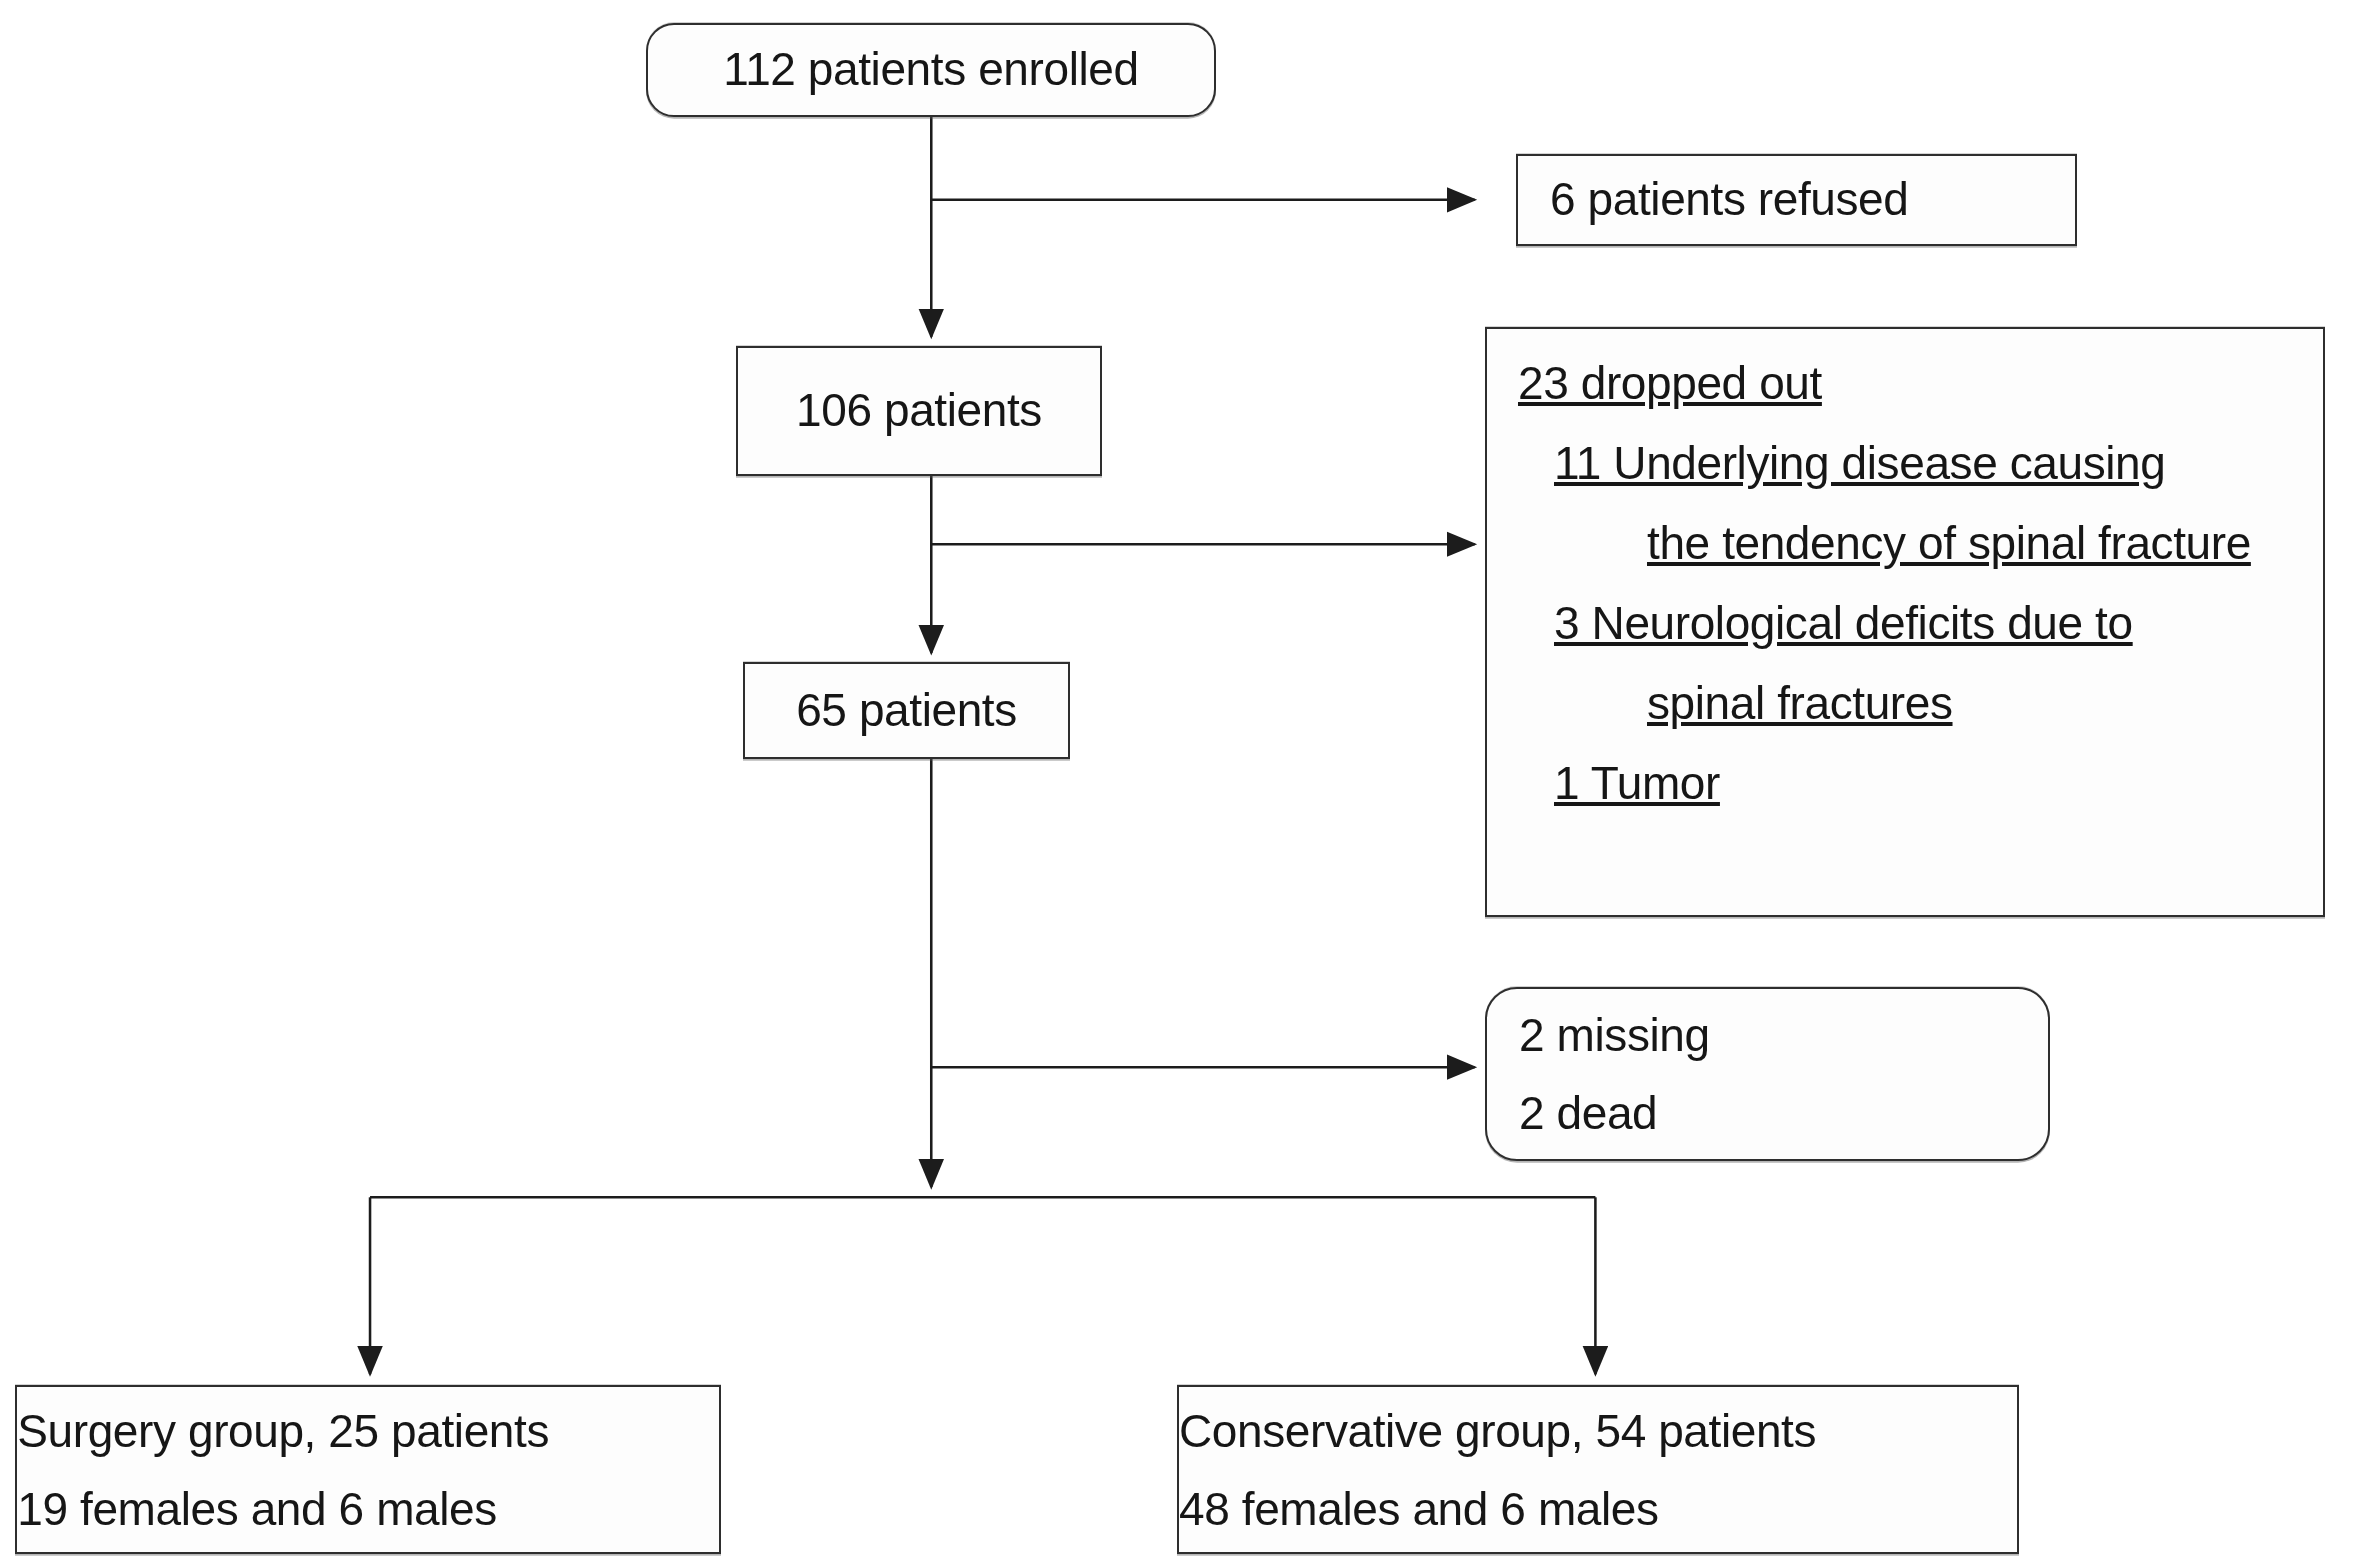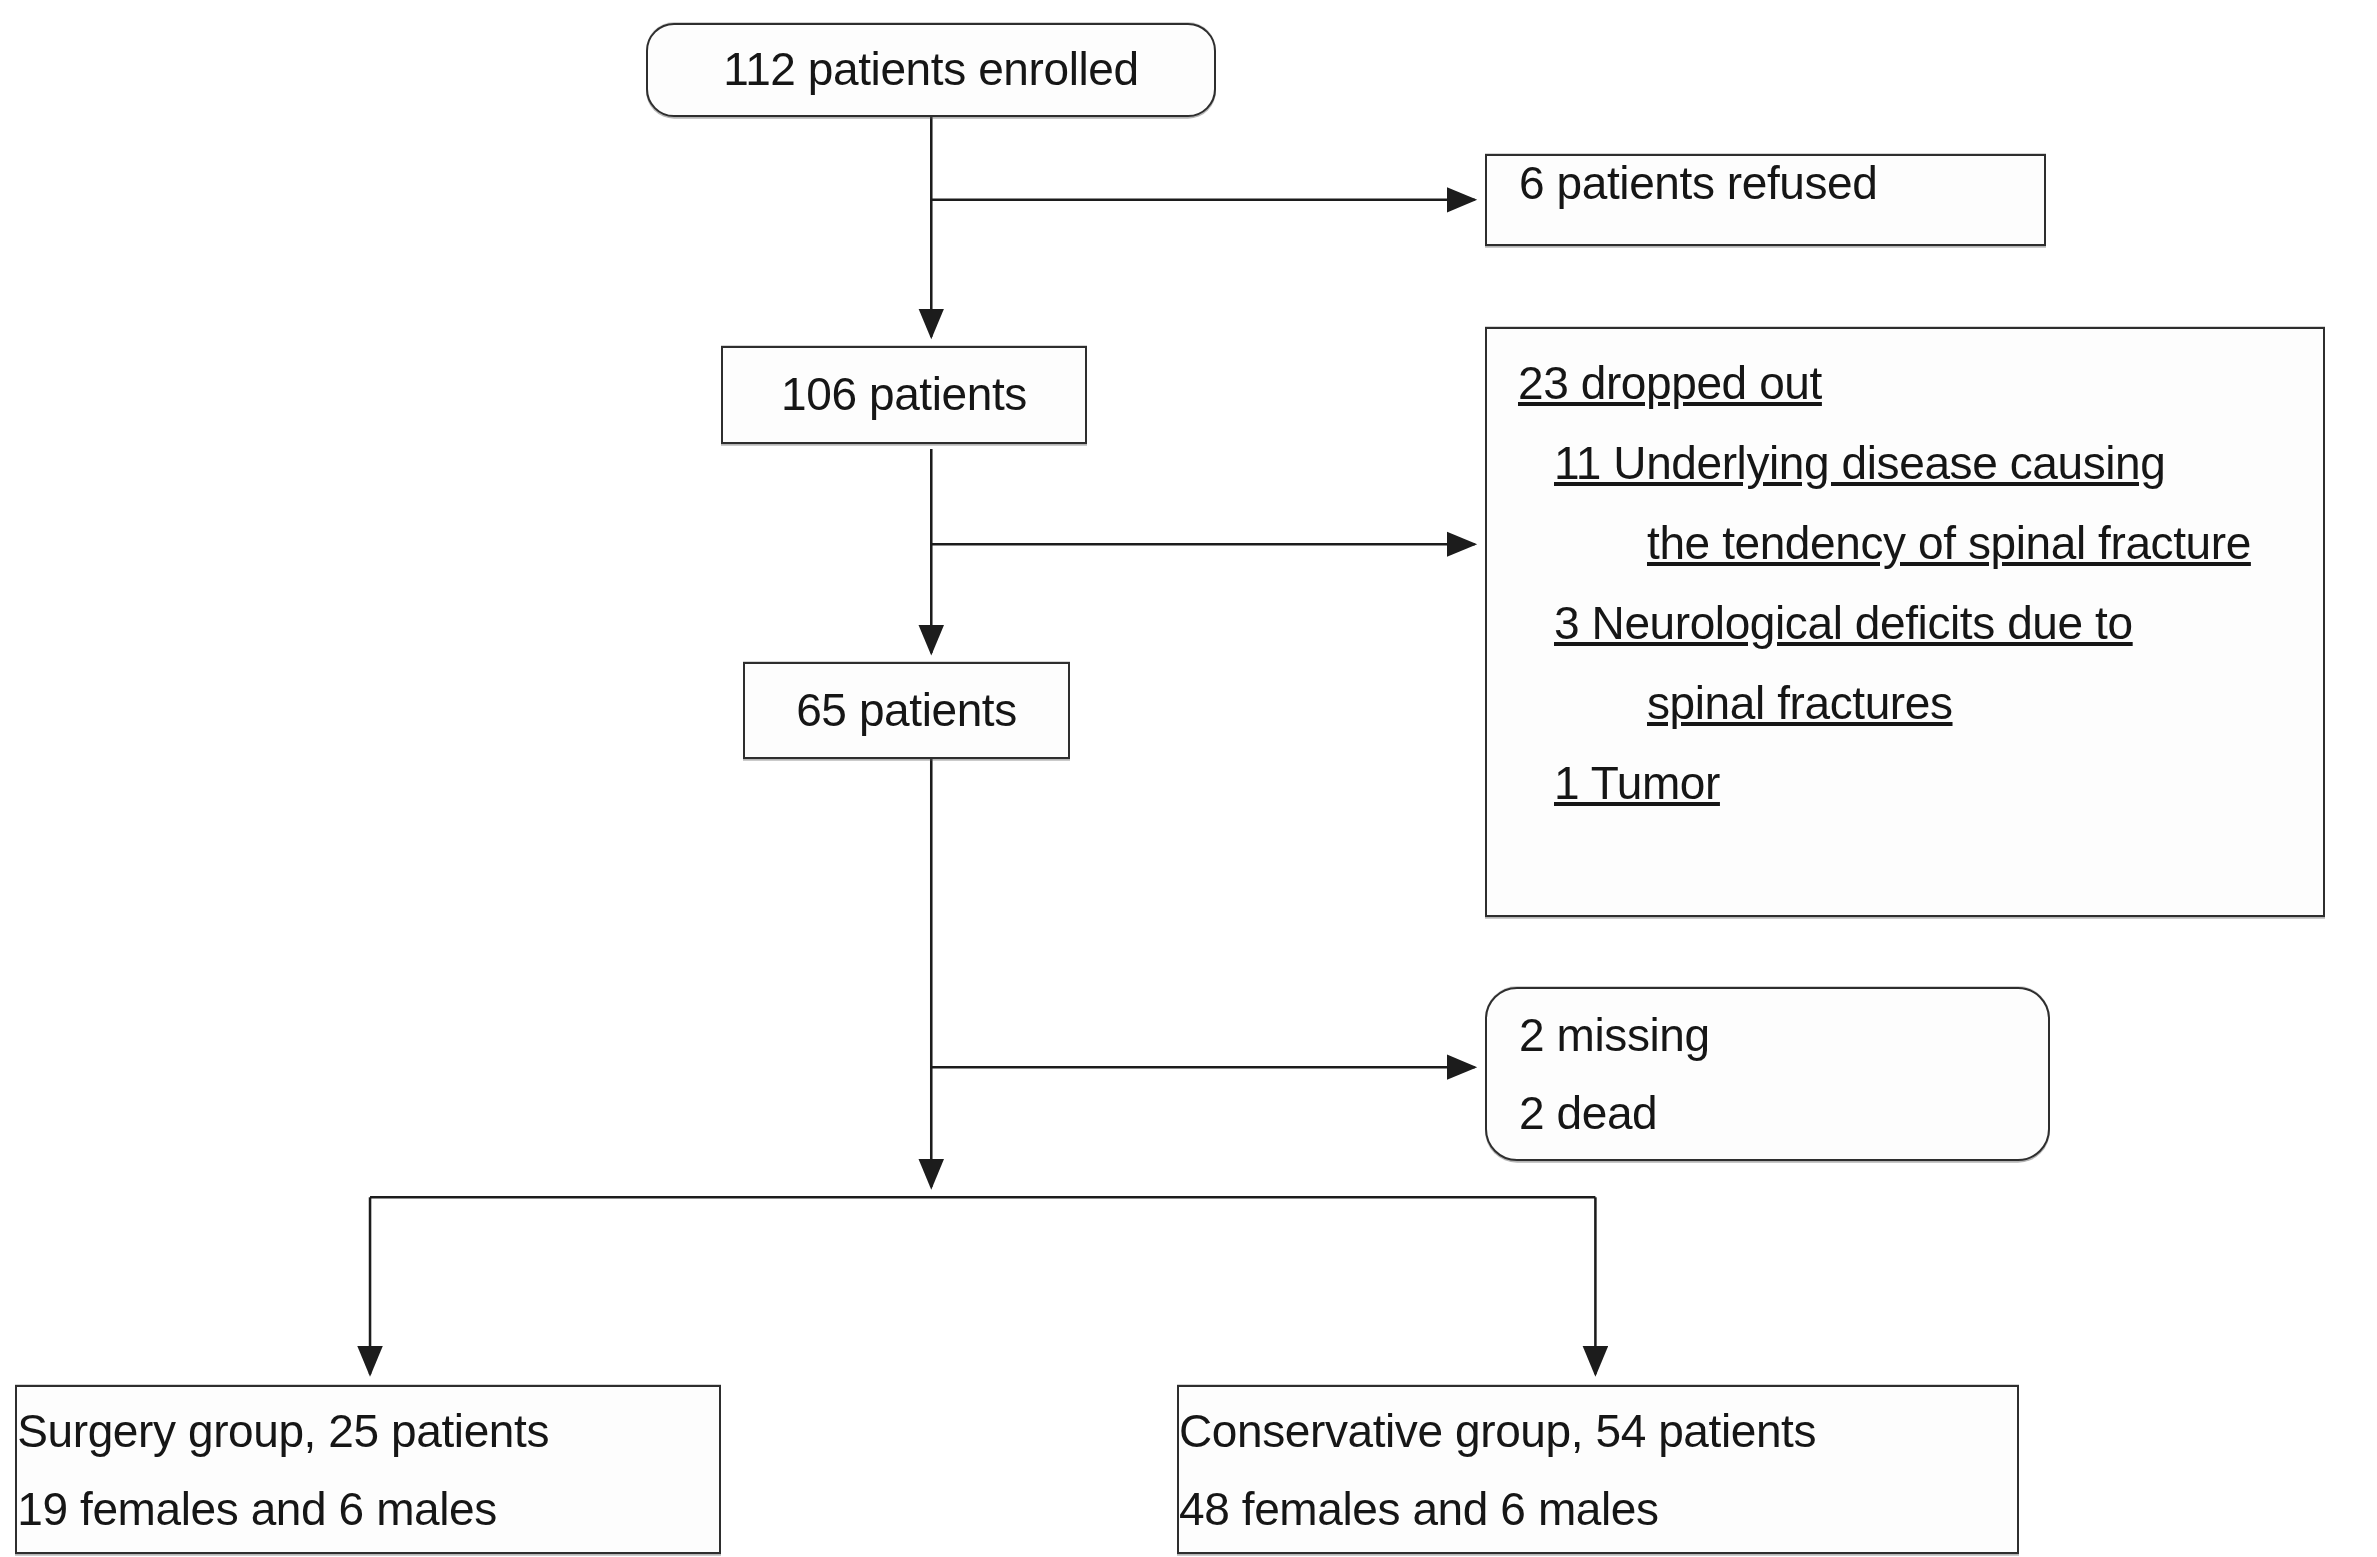--- a/index.html
+++ b/index.html
@@ -26,22 +26,24 @@
     box-shadow: 0 1.7px 0 rgba(90,90,90,0.45), 0 -0.9px 0 rgba(120,120,120,0.35);
   }
   .center-single {
     display: flex;
     align-items: center;
     justify-content: center;
     text-align: center;
   }
   .left-single {
     display: flex;
+    align-items: center;
     justify-content: flex-start;
     padding-left: 32px;
+    margin-left: 31px;
   }
   .two-line-center {
     display: flex;
     flex-direction: column;
     align-items: flex-start;
     justify-content: center;
     text-align: center;
   }
   .two-line-center .line { line-height: 78px; white-space: nowrap; }
   .two-line-left {
@@ -106,21 +108,21 @@
   </svg>
 
   <div class="node center-single" style="left:646px; top:23px; width:570px; height:94px;border-radius:28px;">
     <span>112 patients enrolled</span>
   </div>
 
   <div class="node left-single" style="left:1485px; top:154px; width:561px; height:92px;">
     <span>6 patients refused</span>
   </div>
 
-  <div class="node center-single" style="left:721px; top:346px; width:366px; height:98px;text-align:center;">
+  <div class="node center-single" style="left:736px; top:346px; width:366px; height:130px;text-align:center;">
     <span>106 patients</span>
   </div>
 
   <div class="node list-box" style="left:1485px; top:327px; width:840px; height:590px;">
     <div class="line ind-0">23 dropped out</div>
     <div class="line ind-1">11 Underlying disease causing</div>
     <div class="line ind-2">the tendency of spinal fracture</div>
     <div class="line ind-1">3 Neurological deficits due to</div>
     <div class="line ind-2">spinal fractures</div>
     <div class="line ind-1">1 Tumor</div>

